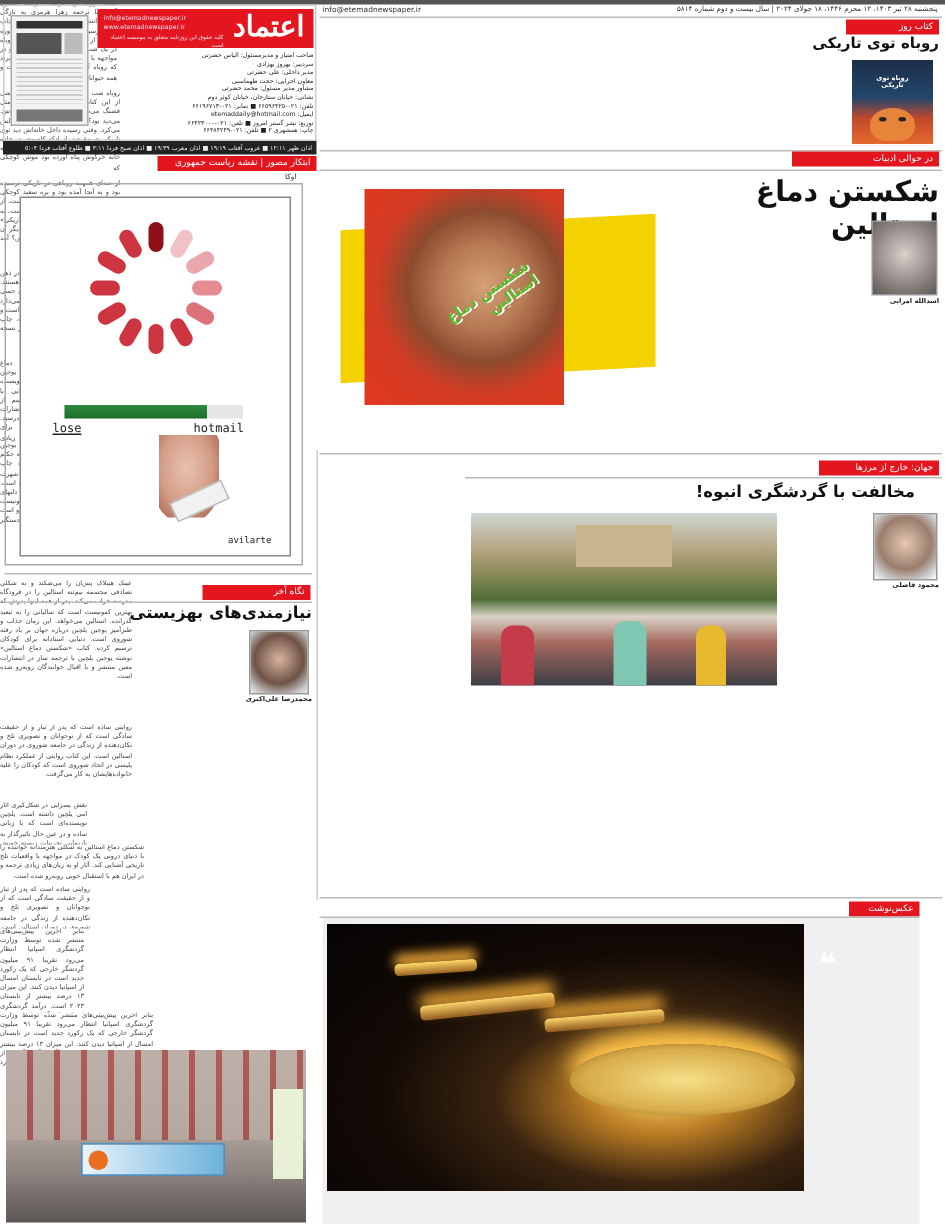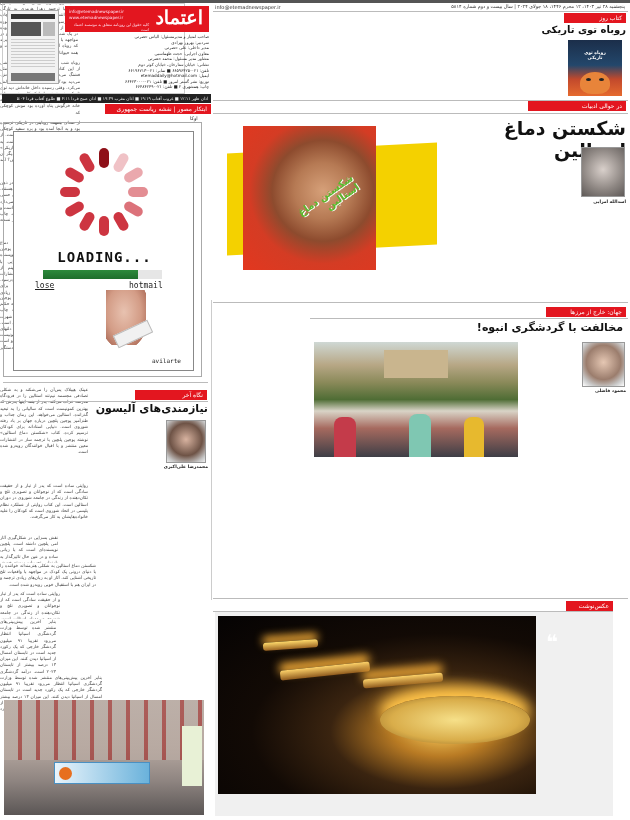--- a/index.html
+++ b/index.html
@@ -15,21 +15,21 @@
 </style>
 </head>
 <body>
 
 <div class="abs" style="left:0;top:0;width:630px;height:3px;background:#555;"></div>
 
 <div class="abs rtl" style="left:215px;top:4px;width:410px;font-size:4.8px;color:#333;">پنجشنبه ۲۸ تیر ۱۴۰۳، ۱۲ محرم ۱۴۴۶، ۱۸ جولای ۲۰۲۴ | سال بیست و دوم شماره ۵۸۱۴</div>
 <div class="abs" style="left:215px;top:4px;font-size:5px;color:#333;">info@etemadnewspaper.ir</div>
 <div class="rule" style="left:213px;top:11px;width:415px;"></div>
 
-<div class="abs" style="left:2px;top:3px;width:183px;height:91px;border:1px solid #ccc;">
+<div class="abs" style="left:2px;top:3px;width:209px;height:91px;border:1px solid #ccc;">
 
   <div class="abs" style="left:4px;top:6px;width:52px;height:74px;background:#f2f2f2;border:1px solid #aaa;">
     <div class="abs" style="left:3px;top:3px;width:44px;height:5px;background:#333;"></div>
     <div class="abs" style="left:3px;top:11px;width:30px;height:14px;background:#555;"></div>
     <div class="abs" style="left:35px;top:11px;width:12px;height:14px;background:#bbb;"></div>
     <div class="abs" style="left:3px;top:28px;width:44px;height:30px;background:repeating-linear-gradient(#ccc 0 1px,#f2f2f2 1px 3px);"></div>
     <div class="abs" style="left:3px;top:62px;width:44px;height:8px;background:#777;"></div>
   </div>
 
   <div class="abs" style="left:62px;top:2px;width:144px;height:26px;background:#e3161f;">
@@ -82,21 +82,20 @@
           <rect x="-5" y="-44" width="10" height="20" rx="5" fill="#c81f2c" opacity="0.63" transform="rotate(120)"></rect>
           <rect x="-5" y="-44" width="10" height="20" rx="5" fill="#c81f2c" opacity="0.9" transform="rotate(150)"></rect>
           <rect x="-5" y="-44" width="10" height="20" rx="5" fill="#c81f2c" opacity="0.9" transform="rotate(180)"></rect>
           <rect x="-5" y="-44" width="10" height="20" rx="5" fill="#c81f2c" opacity="0.9" transform="rotate(210)"></rect>
           <rect x="-5" y="-44" width="10" height="20" rx="5" fill="#c81f2c" opacity="0.9" transform="rotate(240)"></rect>
           <rect x="-5" y="-44" width="10" height="20" rx="5" fill="#c81f2c" opacity="0.9" transform="rotate(270)"></rect>
           <rect x="-5" y="-44" width="10" height="20" rx="5" fill="#c81f2c" opacity="0.9" transform="rotate(300)"></rect>
           <rect x="-5" y="-44" width="10" height="20" rx="5" fill="#c81f2c" opacity="0.9" transform="rotate(330)"></rect>
         </g>
     </svg>
-    <div class="abs" style="left:0;top:117px;width:181px;text-align:center;font-family:'DejaVu Sans Mono',monospace;font-weight:bold;font-size:14px;letter-spacing:1px;color:#111;">LOADING...</div>
     <div class="abs" style="left:29px;top:138px;width:119px;height:9px;background:#e6e6e6;">
       <div id="progress-fill" style="height: 9px; background: linear-gradient(rgb(45, 138, 60), rgb(30, 110, 44)); width: 80%;"></div>
     </div>
     <div class="abs" style="left:21px;top:149px;font-family:'DejaVu Sans Mono',monospace;font-size:8px;color:#222;text-decoration:underline;">lose</div>
     <div class="abs" style="left:115px;top:149px;font-family:'DejaVu Sans Mono',monospace;font-size:8px;color:#222;">hotmail</div>
     <div class="abs" style="left:92px;top:158px;width:40px;height:55px;background:radial-gradient(ellipse at 45% 40%,#e8c2b0 0%,#d39c86 55%,#b57662 80%,transparent 82%);"></div>
     <div class="abs" style="left:100px;top:195px;width:38px;height:14px;background:#f1f1f1;border:1px solid #bbb;transform:rotate(-25deg);"></div>
     <div class="abs" style="left:138px;top:225px;font-family:'DejaVu Sans Mono',monospace;font-size:6px;color:#222;">avilarte</div>
   </div>
 </div>
@@ -115,39 +114,39 @@
 <div class="photo" style="left:243px;top:126px;width:133px;height:144px;background:radial-gradient(ellipse at 60% 45%,#d6a079 0%,#b67a54 25%,#8d4b2e 45%,#d43c24 65%,#e3371f 100%);">
   <div class="abs" style="left:30px;top:70px;width:90px;font-size:10px;font-weight:bold;color:#5bb82c;transform:rotate(-35deg);text-shadow:1px 1px 0 #fff;direction:rtl;">شکستن دماغ استالین</div>
 </div>
 <div class="tiny" style="left:315px;top:272px;width:58px;height:28px;">نقش بسزایی در شکل‌گیری آثار امی یلچین داشته است. یلچین نویسنده‌ای است که با زبانی ساده و در عین حال تاثیرگذار به بازنمایی تجربیات زیسته خویش می‌پردازد و در آثارش به ویژه کتاب</div>
 <div class="tiny" style="left:215px;top:272px;width:96px;height:28px;">شکستن دماغ استالین به شکلی هنرمندانه خواننده را با دنیای درونی یک کودک در مواجهه با واقعیات تلخ تاریخی آشنایی کند. آثار او به زبان‌های زیادی ترجمه و در ایران هم با استقبال خوبی روبه‌رو شده است.</div>
 <div class="tiny" style="left:378px;top:272px;width:60px;height:28px;">روایتی ساده است که پدر از تبار و از حقیقت سادگی است که از نوجوانان و تصویری تلخ و تکان‌دهنده از زندگی در جامعه شوروی در دوران استالین است. این کتاب روایتی از عملکرد نظام پلیسی در اتحاد شوروی است که کودکان را علیه خانواده‌هایشان به کار می‌گرفت.</div>
 <div class="rule" style="left:213px;top:302px;width:415px;"></div>
 
 <div class="red-tag" style="left:546px;top:307px;width:80px;">جهان: خارج از مرزها</div>
 <div class="rule" style="left:310px;top:318px;width:318px;"></div>
-<div class="hl" style="left:417px;top:321px;width:206px;font-size:11px;">مخالفت با گردشگری انبوه!</div>
+<div class="hl" style="left:404px;top:321px;width:206px;font-size:11px;">مخالفت با گردشگری انبوه!</div>
 <div class="photo" style="left:582px;top:342px;width:43px;height:45px;background:radial-gradient(circle at 50% 45%,#e5c7b3 0%,#9b7d6d 55%,#c9c9c9 80%,#fff 100%);border:1px solid #999;"></div>
 <div class="abs rtl" style="left:570px;top:388px;width:56px;font-size:4.5px;font-weight:bold;">محمود فاضلی</div>
 <div class="tiny" style="left:524px;top:341px;width:56px;height:56px;">بنابر آخرین پیش‌بینی‌های منتشر شده توسط وزارت گردشگری اسپانیا انتظار می‌رود تقریبا ۹۱ میلیون گردشگر خارجی که یک رکورد جدید است در تابستان امسال از اسپانیا دیدن کنند. این میزان ۱۳ درصد بیشتر از تابستان ۲۰۲۳ است. درآمد گردشگری از بازدیدکنندگان خارجی با ۲۲ درصد افزایش به ۵۹ میلیارد یورو تخمین زده می‌شود.</div>
 <div class="tiny" style="left:524px;top:397px;width:102px;height:186px;">بنابر آخرین پیش‌بینی‌های منتشر شده توسط وزارت گردشگری اسپانیا انتظار می‌رود تقریبا ۹۱ میلیون گردشگر خارجی که یک رکورد جدید است در تابستان امسال از اسپانیا دیدن کنند. این میزان ۱۳ درصد بیشتر از تابستان ۲۰۲۳ است. درآمد گردشگری از بازدیدکنندگان خارجی با ۲۲ درصد افزایش به ۵۹ میلیارد یورو تخمین زده می‌شود.</div>
 <div class="photo" style="left:314px;top:342px;width:204px;height:115px;background:linear-gradient(180deg,#cfd8d4 0%,#b7a785 20%,#8b8a5a 35%,#4f6d35 50%,#d9d4c7 60%,#a66a5f 75%,#3e3e46 100%);">
   <div class="abs" style="left:70px;top:8px;width:64px;height:28px;background:#c9b58e;"></div>
   <div class="abs" style="left:20px;top:75px;width:22px;height:40px;background:#c43b4a;border-radius:8px 8px 0 0;"></div>
   <div class="abs" style="left:150px;top:75px;width:20px;height:40px;background:#e7b92e;border-radius:8px 8px 0 0;"></div>
   <div class="abs" style="left:95px;top:72px;width:22px;height:43px;background:#7fc7b2;border-radius:8px 8px 0 0;"></div>
 </div>
 
 <div class="vrule" style="left:211px;top:300px;height:300px;"></div>
 <div class="rule" style="left:213px;top:598px;width:415px;"></div>
 
 <div class="rule" style="left:3px;top:382px;width:205px;"></div>
 <div class="red-tag" style="left:135px;top:390px;width:72px;">نگاه آخر</div>
 <div class="rule" style="left:3px;top:401px;width:205px;"></div>
-<div class="hl" style="left:70px;top:402px;width:138px;font-size:11px;">نیازمندی‌های آلیسون</div>
+<div class="hl" style="left:70px;top:402px;width:138px;font-size:11px;">نیازمندی‌های بهزیستی</div>
 <div class="photo" style="left:166px;top:420px;width:40px;height:43px;background:radial-gradient(circle at 50% 45%,#d8b3a0 0%,#6e5346 55%,#c7c7c7 85%,#eee 100%);border:1px solid #999;"></div>
 <div class="abs rtl" style="left:150px;top:464px;width:58px;font-size:4.5px;font-weight:bold;">محمدرضا علی‌اکبری</div>
 
 <div class="photo" style="left:4px;top:700px;width:200px;height:115px;background:linear-gradient(180deg,#c9c1bb 0%,#b8aaa2 40%,#8f8581 70%,#5b5655 100%);">
   <div class="abs" style="left:0;top:0;width:200px;height:60px;background:repeating-linear-gradient(90deg,#b8aaa2 0 14px,#a33d3a 14px 18px);opacity:.75;"></div>
   <div class="abs" style="left:50px;top:62px;width:96px;height:22px;background:linear-gradient(90deg,#e9f4fb,#6ab2db);border:1px solid #4a90c2;">
     <div class="abs" style="left:4px;top:4px;width:13px;height:13px;border-radius:50%;background:#e76f1f;"></div>
   </div>
   <div class="abs" style="left:178px;top:26px;width:20px;height:60px;background:#e8f1d6;"></div>
 </div>

